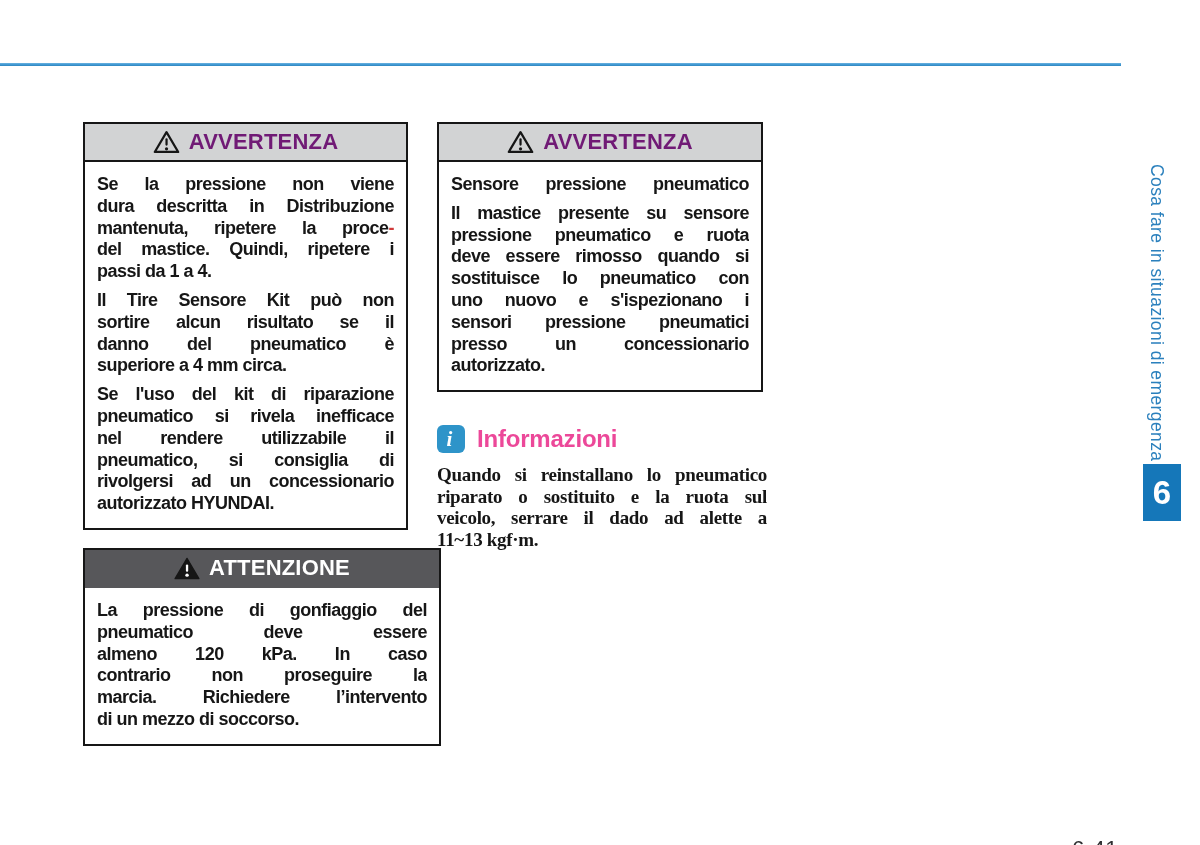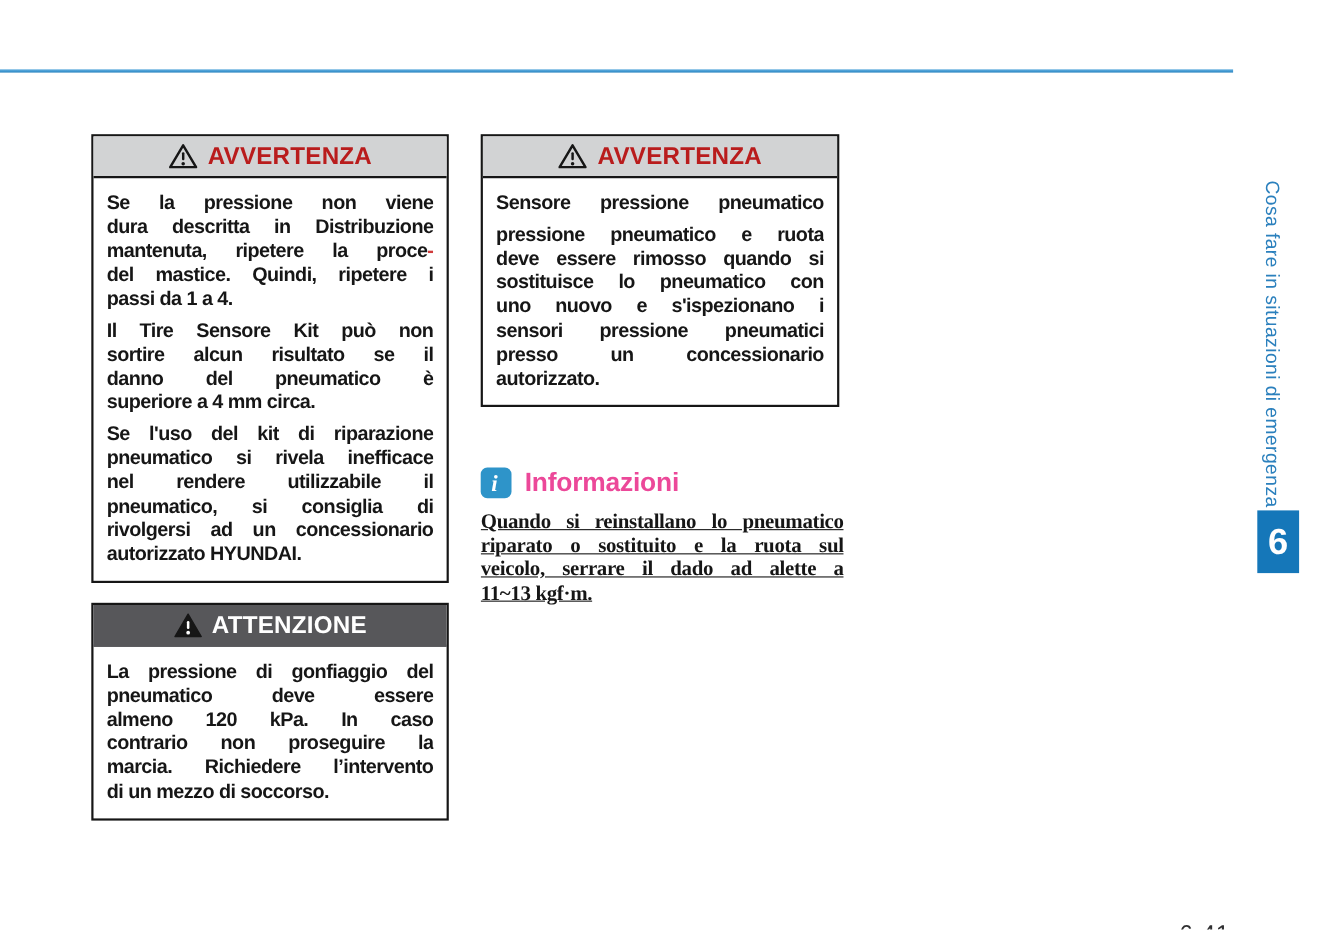--- a/index.html
+++ b/index.html
@@ -16,28 +16,28 @@
     background: linear-gradient(to bottom, #6db3e0, var(--rule-blue, #3f98d2) 55%, #2f86bf);
   }
   
   .note-box {
     position: absolute;
     border: 2px solid var(--ink, #161616);
     background: #ffffff;
   }
   .box-w1 { left: 83px;  top: 122px; width: 325px; }
   .box-w2 { left: 437px; top: 122px; width: 326px; }
-  .box-c1 { left: 83px;  top: 548px; width: 325px; }
+  .box-c1 { left: 83px;  top: 548px; width: 358px; }
   .box-header {
     height: 38px;
     display: flex; align-items: center; justify-content: center; gap: 9px;
     border-bottom: 2px solid var(--ink, #161616);
     font-weight: bold; font-size: 22px; letter-spacing: 0.2px;
   }
-  .box-header.gray { background: var(--header-gray, #d2d3d4); color: #b91c1c; }
+  .box-header.gray { background: var(--header-gray, #d2d3d4); color: #701a75; }
   .box-header.dark { background: var(--header-dark, #57575a); color: #ffffff; border-bottom-color: var(--header-dark, #57575a); }
   .box-body { padding: 12px 12px 13px 12px; }
   .para + .para { margin-top: 7px; }
   .jline {
     font-weight: bold;
     font-size: 18px;
     line-height: 21.8px;
     letter-spacing: -0.5px;
     text-align: justify;
     text-align-last: justify;
@@ -58,21 +58,20 @@
     color: #ffffff;
     font-family: "Liberation Serif", serif;
     font-style: italic; font-weight: bold; font-size: 21px;
     display: flex; align-items: center; justify-content: center;
     padding-right: 3px;
   }
   .info-title { font-size: 24px; font-weight: bold; color: #ec4899; letter-spacing: -0.2px; }
   .info-body {
     position: absolute; left: 437px; top: 464px; width: 330px;
     font-family: "Liberation Serif", serif;
-    text-decoration: underline;
   }
   .info-body .jline {
     font-family: "Liberation Serif", serif;
     font-size: 19px; line-height: 21.5px; letter-spacing: -0.3px;
   }
   
   .side-tab-text {
     position: absolute; left: 1146px; top: 164px;
     writing-mode: vertical-rl;
     color: var(--sidebar-blue, #2b80bd);
@@ -163,20 +162,21 @@
         <circle cx="15.05" cy="21.2" r="1.8" fill="#161616"></circle>
       </svg>
     </span>
     <span>AVVERTENZA</span>
   </div>
   <div class="box-body">
       <div class="para">
         <div class="jline">Sensore pressione pneumatico</div>
       </div>
       <div class="para">
+        <div class="jline">Il mastice presente su sensore</div>
         <div class="jline">pressione pneumatico e ruota</div>
         <div class="jline">deve essere rimosso quando si</div>
         <div class="jline">sostituisce lo pneumatico con</div>
         <div class="jline">uno nuovo e s'ispezionano i</div>
         <div class="jline">sensori pressione pneumatici</div>
         <div class="jline">presso un concessionario</div>
         <div class="jline jlast">autorizzato.</div>
       </div>
     </div>
 </div>

